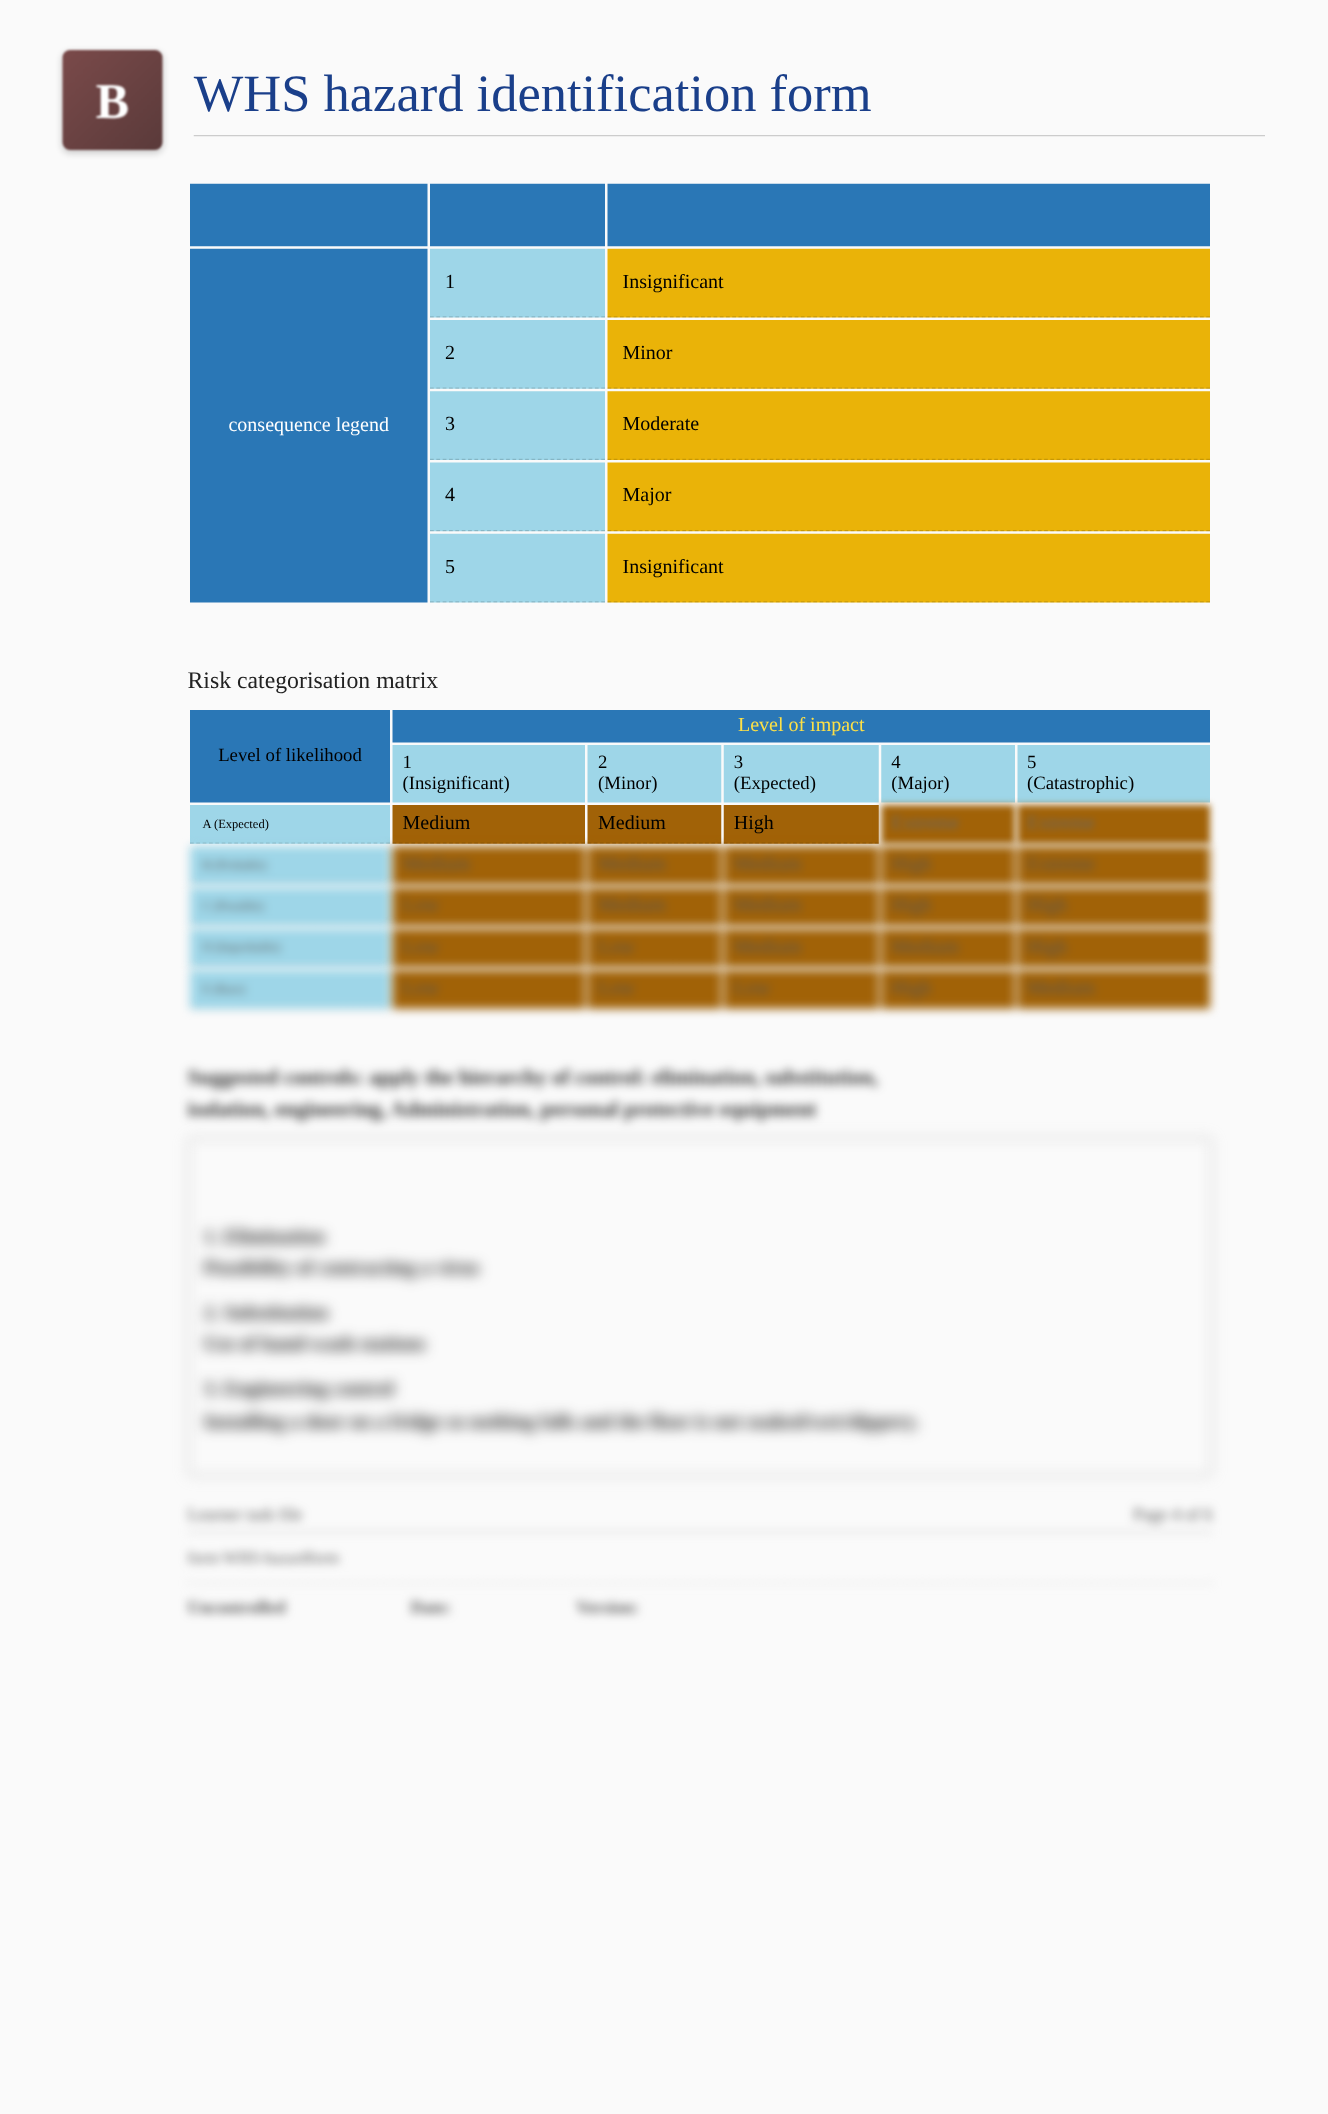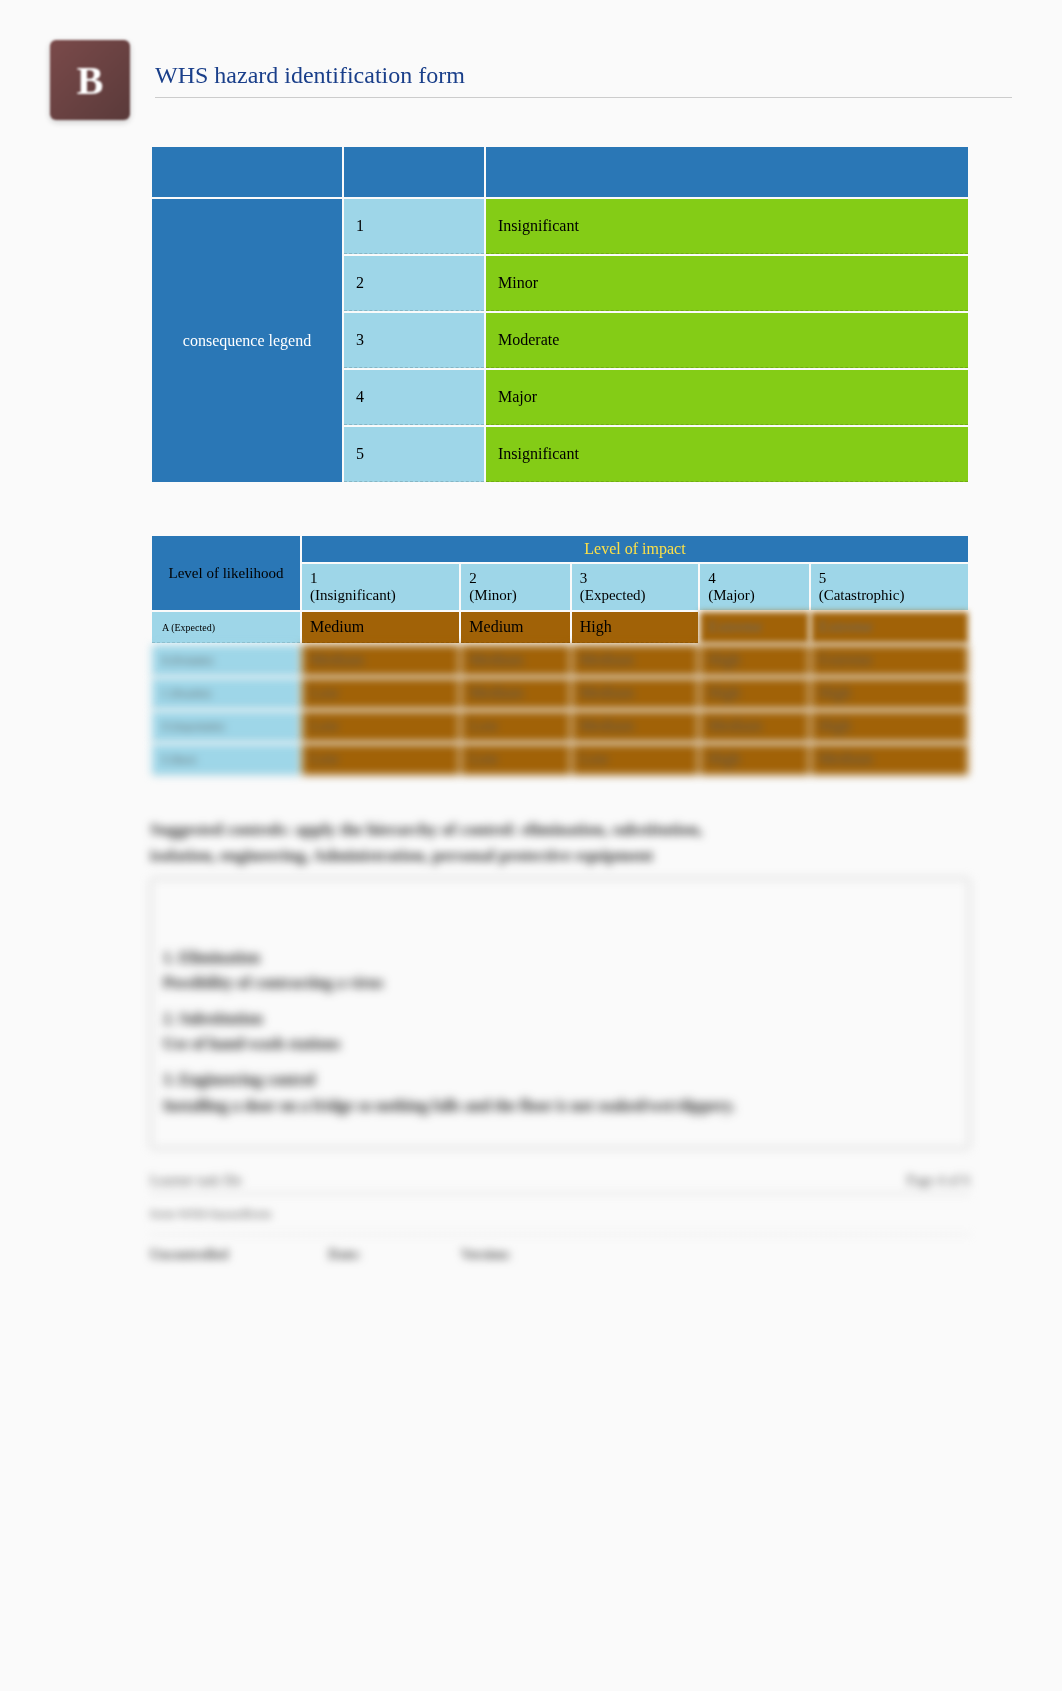--- a/index.html
+++ b/index.html
@@ -35,21 +35,21 @@
       filter: blur(1px);
       box-shadow: 0 2px 6px rgba(0,0,0,0.2);
     }
     .title-wrap {
       flex: 1;
       border-bottom: 1px solid #ccc;
       padding-bottom: 8px;
     }
     .title {
       color: #1a3f8a;
-      font-size: 24px;
+      font-size: 42px;
       font-weight: normal;
     }
     .content {
       margin-left: 100px;
       width: 820px;
     }
     table {
       border-collapse: separate;
       border-spacing: 2px;
       width: 100%;
@@ -75,38 +75,38 @@
       text-align: center;
       padding: 16px;
     }
     .conseq .num-col {
       background: #9ed6e8;
       width: 140px;
       padding: 18px 12px;
       border-bottom: 1px dashed rgba(0,0,0,0.15);
     }
     .conseq .desc-col {
-      background: #84cc16;
+      background: #eab308;
       padding: 18px 12px;
       border-bottom: 1px dashed rgba(0,0,0,0.15);
     }
     
     .section-title {
       font-size: 19px;
       margin-bottom: 10px;
       color: #222;
     }
     .matrix {
       font-size: 16px;
     }
     .matrix .head-likelihood {
       background: #2a77b6;
       color: #000;
       text-align: center;
-      width: 148px;
+      width: 160px;
       padding: 6px;
       font-size: 15px;
     }
     .matrix .head-impact {
       background: #2a77b6;
       color: #fde047;
       text-align: center;
       padding: 4px;
     }
     .matrix .sub-head {
@@ -217,20 +217,21 @@
       <td class="num-col">4</td>
       <td class="desc-col">Major</td>
     </tr>
     <tr>
       <td class="num-col">5</td>
       <td class="desc-col">Insignificant</td>
     </tr>
   </tbody>
     </table>
 
+  <div class="section-title">Risk categorisation matrix</div>
   <table class="matrix">
     <tbody>
         <tr>
       <td class="head-likelihood" rowspan="2">Level of likelihood</td>
       <td class="head-impact" colspan="5">Level of impact</td>
     </tr>
     <tr>
       <td class="sub-head"><span>1</span><br><span>(Insignificant)</span></td>
       <td class="sub-head"><span>2</span><br><span>(Minor)</span></td>
       <td class="sub-head"><span>3</span><br><span>(Expected)</span></td>

